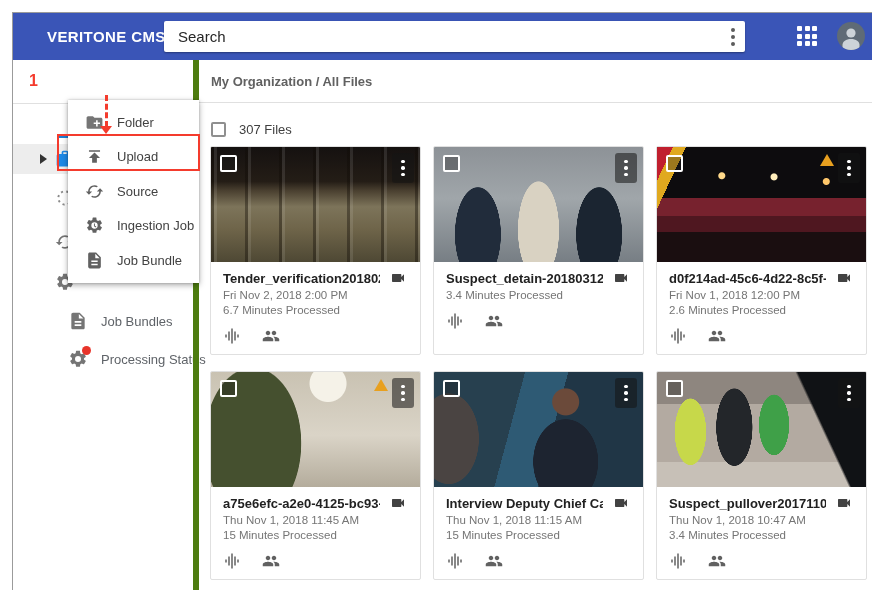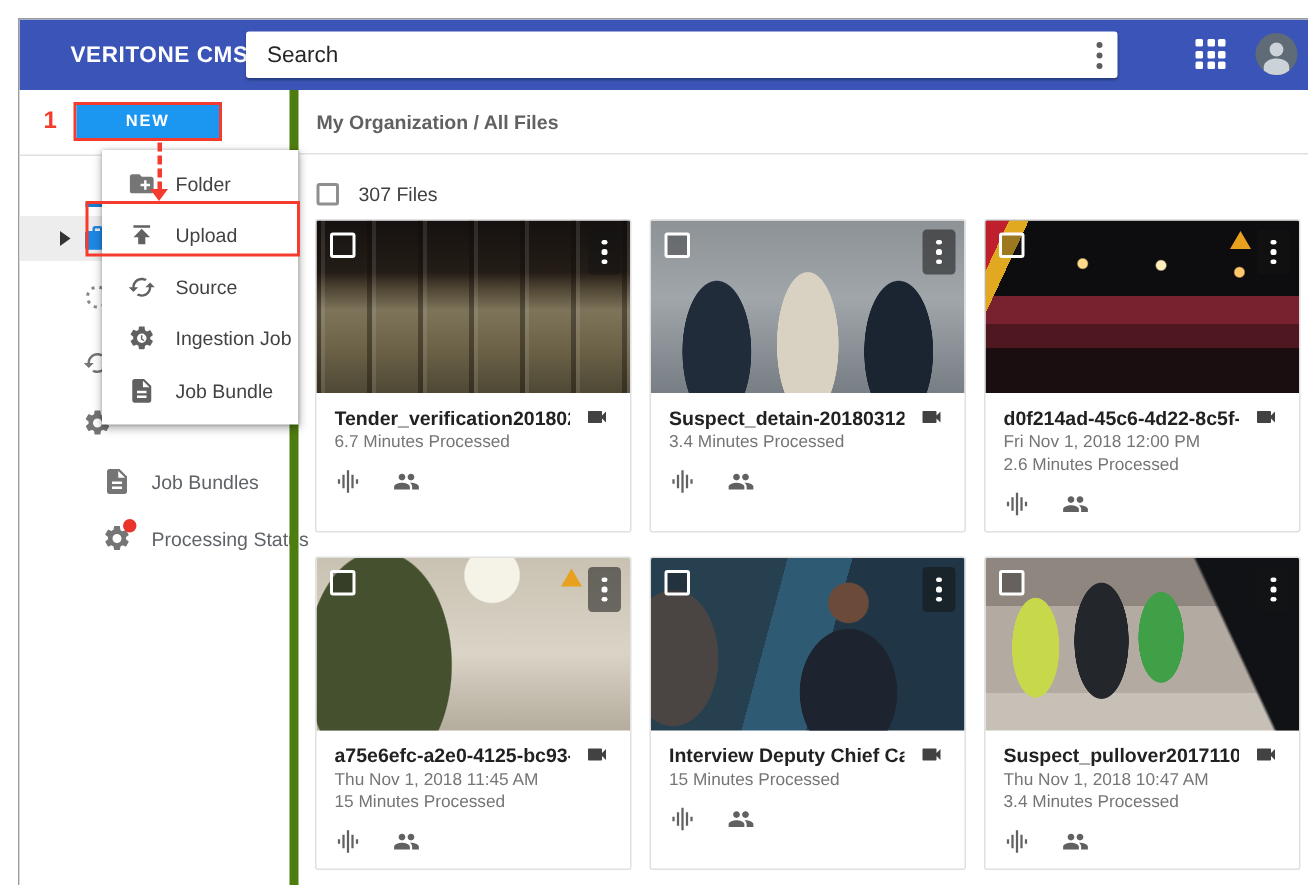--- a/index.html
+++ b/index.html
@@ -128,23 +128,20 @@
         <circle cx="14" cy="11" r="4.6" fill="#ccd3d8"></circle>
         <path d="M14 17c-5 0-8.5 2.6-8.5 5.8V28h17v-5.2C22.5 19.6 19 17 14 17z" fill="#ccd3d8"></path>
       </svg>
     </div>
   </div>
 
   <div class="bodyrow">
 
     <div class="sidebar">
       <span class="annot-step">1</span>
-      <div class="new-outline">
-        <button class="new-btn">NEW</button>
-      </div>
       <div class="side-divider"></div>
       <div class="tab-indicator"></div>
 
       <div class="side-selected">
         <span class="tri-right"></span>
         <svg class="nico" style="margin-left:8px" viewBox="0 0 24 24" width="20" height="20">
           <path fill="#1e88e5" d="M20 6h-4V4c0-1.1-.9-2-2-2h-4C8.9 2 8 2.9 8 4v2H4C2.9 6 2 6.9 2 8v11c0 1.1.9 2 2 2h16c1.1 0 2-.9 2-2V8c0-1.1-.9-2-2-2zm-6 0h-4V4h4v2z"></path>
         </svg>
       </div>
 
@@ -195,20 +192,21 @@
                 <i></i>
               </span>
           </div>
           <div class="info">
             <div class="title-row">
               <span class="card-title">Tender_verification20180216.mp4</span>
               <svg class="vcam" viewBox="0 0 24 24">
                   <path fill="#424242" d="M17 10.5V7c0-.55-.45-1-1-1H4c-.55 0-1 .45-1 1v10c0 .55.45 1 1 1h12c.55 0 1-.45 1-1v-3.5l4 4v-11l-4 4z"></path>
                 </svg>
             </div>
+            <div class="meta">Fri Nov 2, 2018 2:00 PM</div>
             <div class="meta">6.7 Minutes Processed</div>
             <div class="engine-row">
               <svg class="eng-ico" viewBox="0 0 24 24">
                   <path fill="#616161" d="M7 18h2V6H7v12zm4 4h2V2h-2v20zm-8-8h2v-4H3v4zm12 4h2V6h-2v12zm4-8v4h2v-4h-2z"></path>
                 </svg>
               <svg class="eng-ico" viewBox="0 0 24 24">
                   <path fill="#616161" d="M16 11c1.66 0 2.99-1.34 2.99-3S17.66 5 16 5s-3 1.34-3 3 1.34 3 3 3zM8 11c1.66 0 2.99-1.34 2.99-3S9.66 5 8 5 5 6.34 5 8s1.34 3 3 3zm0 2c-2.33 0-7 1.17-7 3.5V19h14v-2.5C15 14.17 10.33 13 8 13zm8 0c-.29 0-.62.02-.97.05 1.16.84 1.97 1.97 1.97 3.45V19h6v-2.5c0-2.33-4.67-3.5-7-3.5z"></path>
                 </svg>
             </div>
           </div>
@@ -309,20 +307,21 @@
                 <i></i>
               </span>
           </div>
           <div class="info">
             <div class="title-row">
               <span class="card-title">Interview Deputy Chief Carmen B...</span>
               <svg class="vcam" viewBox="0 0 24 24">
                   <path fill="#424242" d="M17 10.5V7c0-.55-.45-1-1-1H4c-.55 0-1 .45-1 1v10c0 .55.45 1 1 1h12c.55 0 1-.45 1-1v-3.5l4 4v-11l-4 4z"></path>
                 </svg>
             </div>
+            <div class="meta">Thu Nov 1, 2018 11:15 AM</div>
             <div class="meta">15 Minutes Processed</div>
             <div class="engine-row">
               <svg class="eng-ico" viewBox="0 0 24 24">
                   <path fill="#616161" d="M7 18h2V6H7v12zm4 4h2V2h-2v20zm-8-8h2v-4H3v4zm12 4h2V6h-2v12zm4-8v4h2v-4h-2z"></path>
                 </svg>
               <svg class="eng-ico" viewBox="0 0 24 24">
                   <path fill="#616161" d="M16 11c1.66 0 2.99-1.34 2.99-3S17.66 5 16 5s-3 1.34-3 3 1.34 3 3 3zM8 11c1.66 0 2.99-1.34 2.99-3S9.66 5 8 5 5 6.34 5 8s1.34 3 3 3zm0 2c-2.33 0-7 1.17-7 3.5V19h14v-2.5C15 14.17 10.33 13 8 13zm8 0c-.29 0-.62.02-.97.05 1.16.84 1.97 1.97 1.97 3.45V19h6v-2.5c0-2.33-4.67-3.5-7-3.5z"></path>
                 </svg>
             </div>
           </div>

